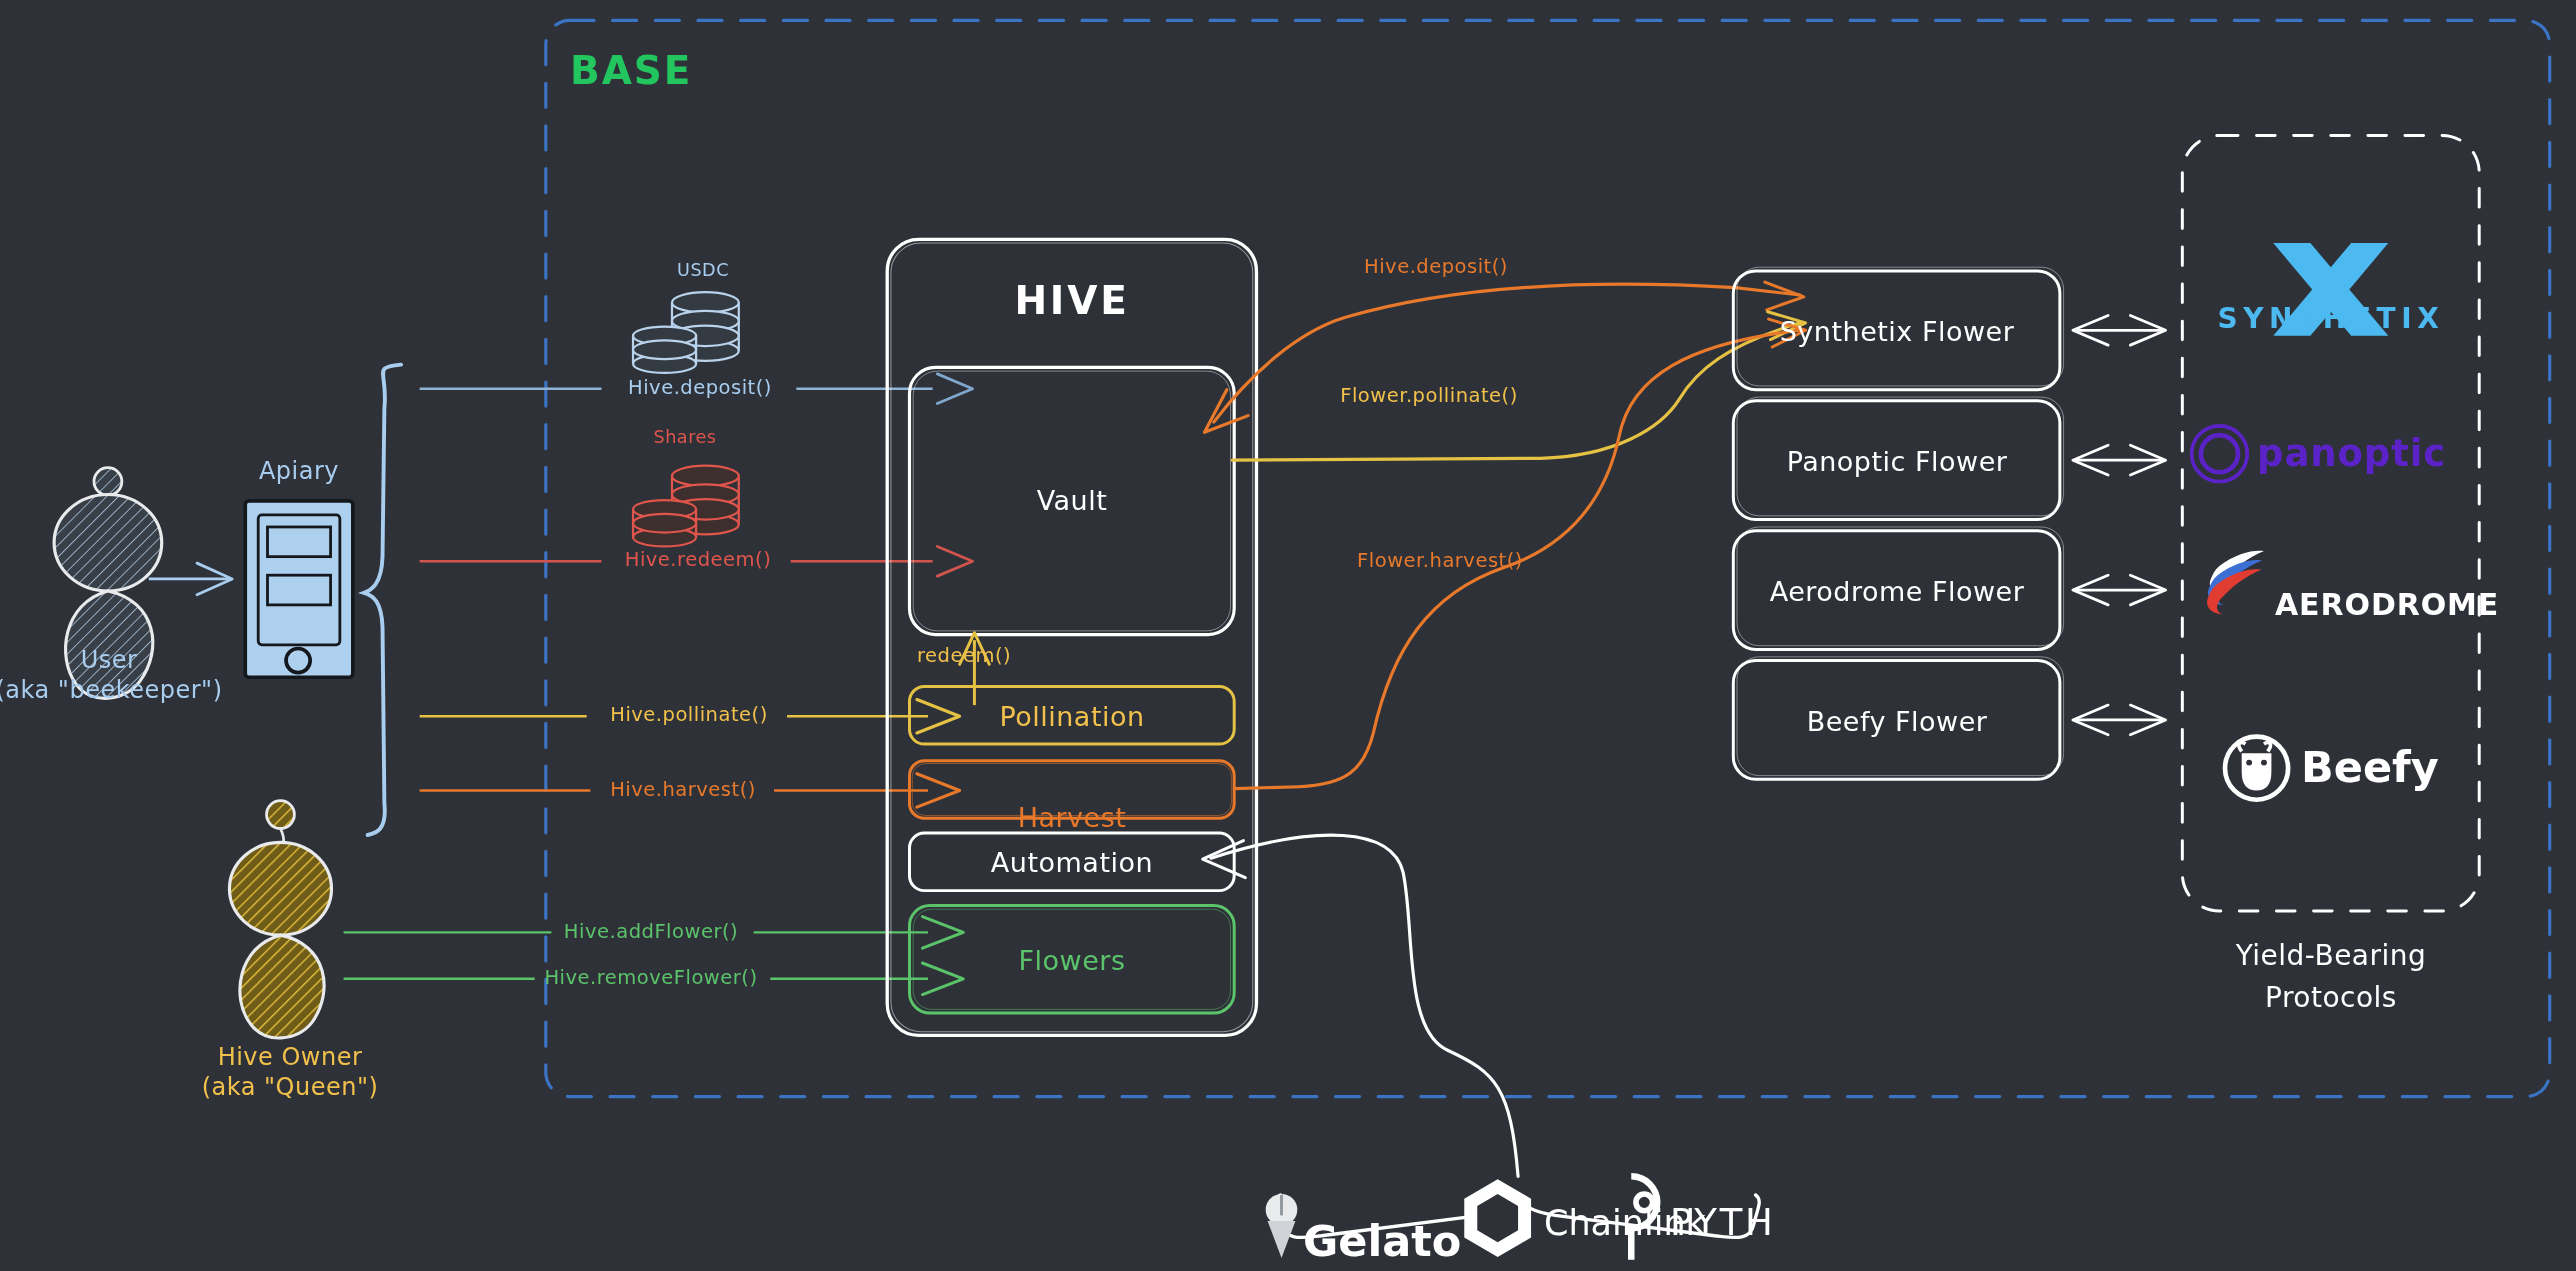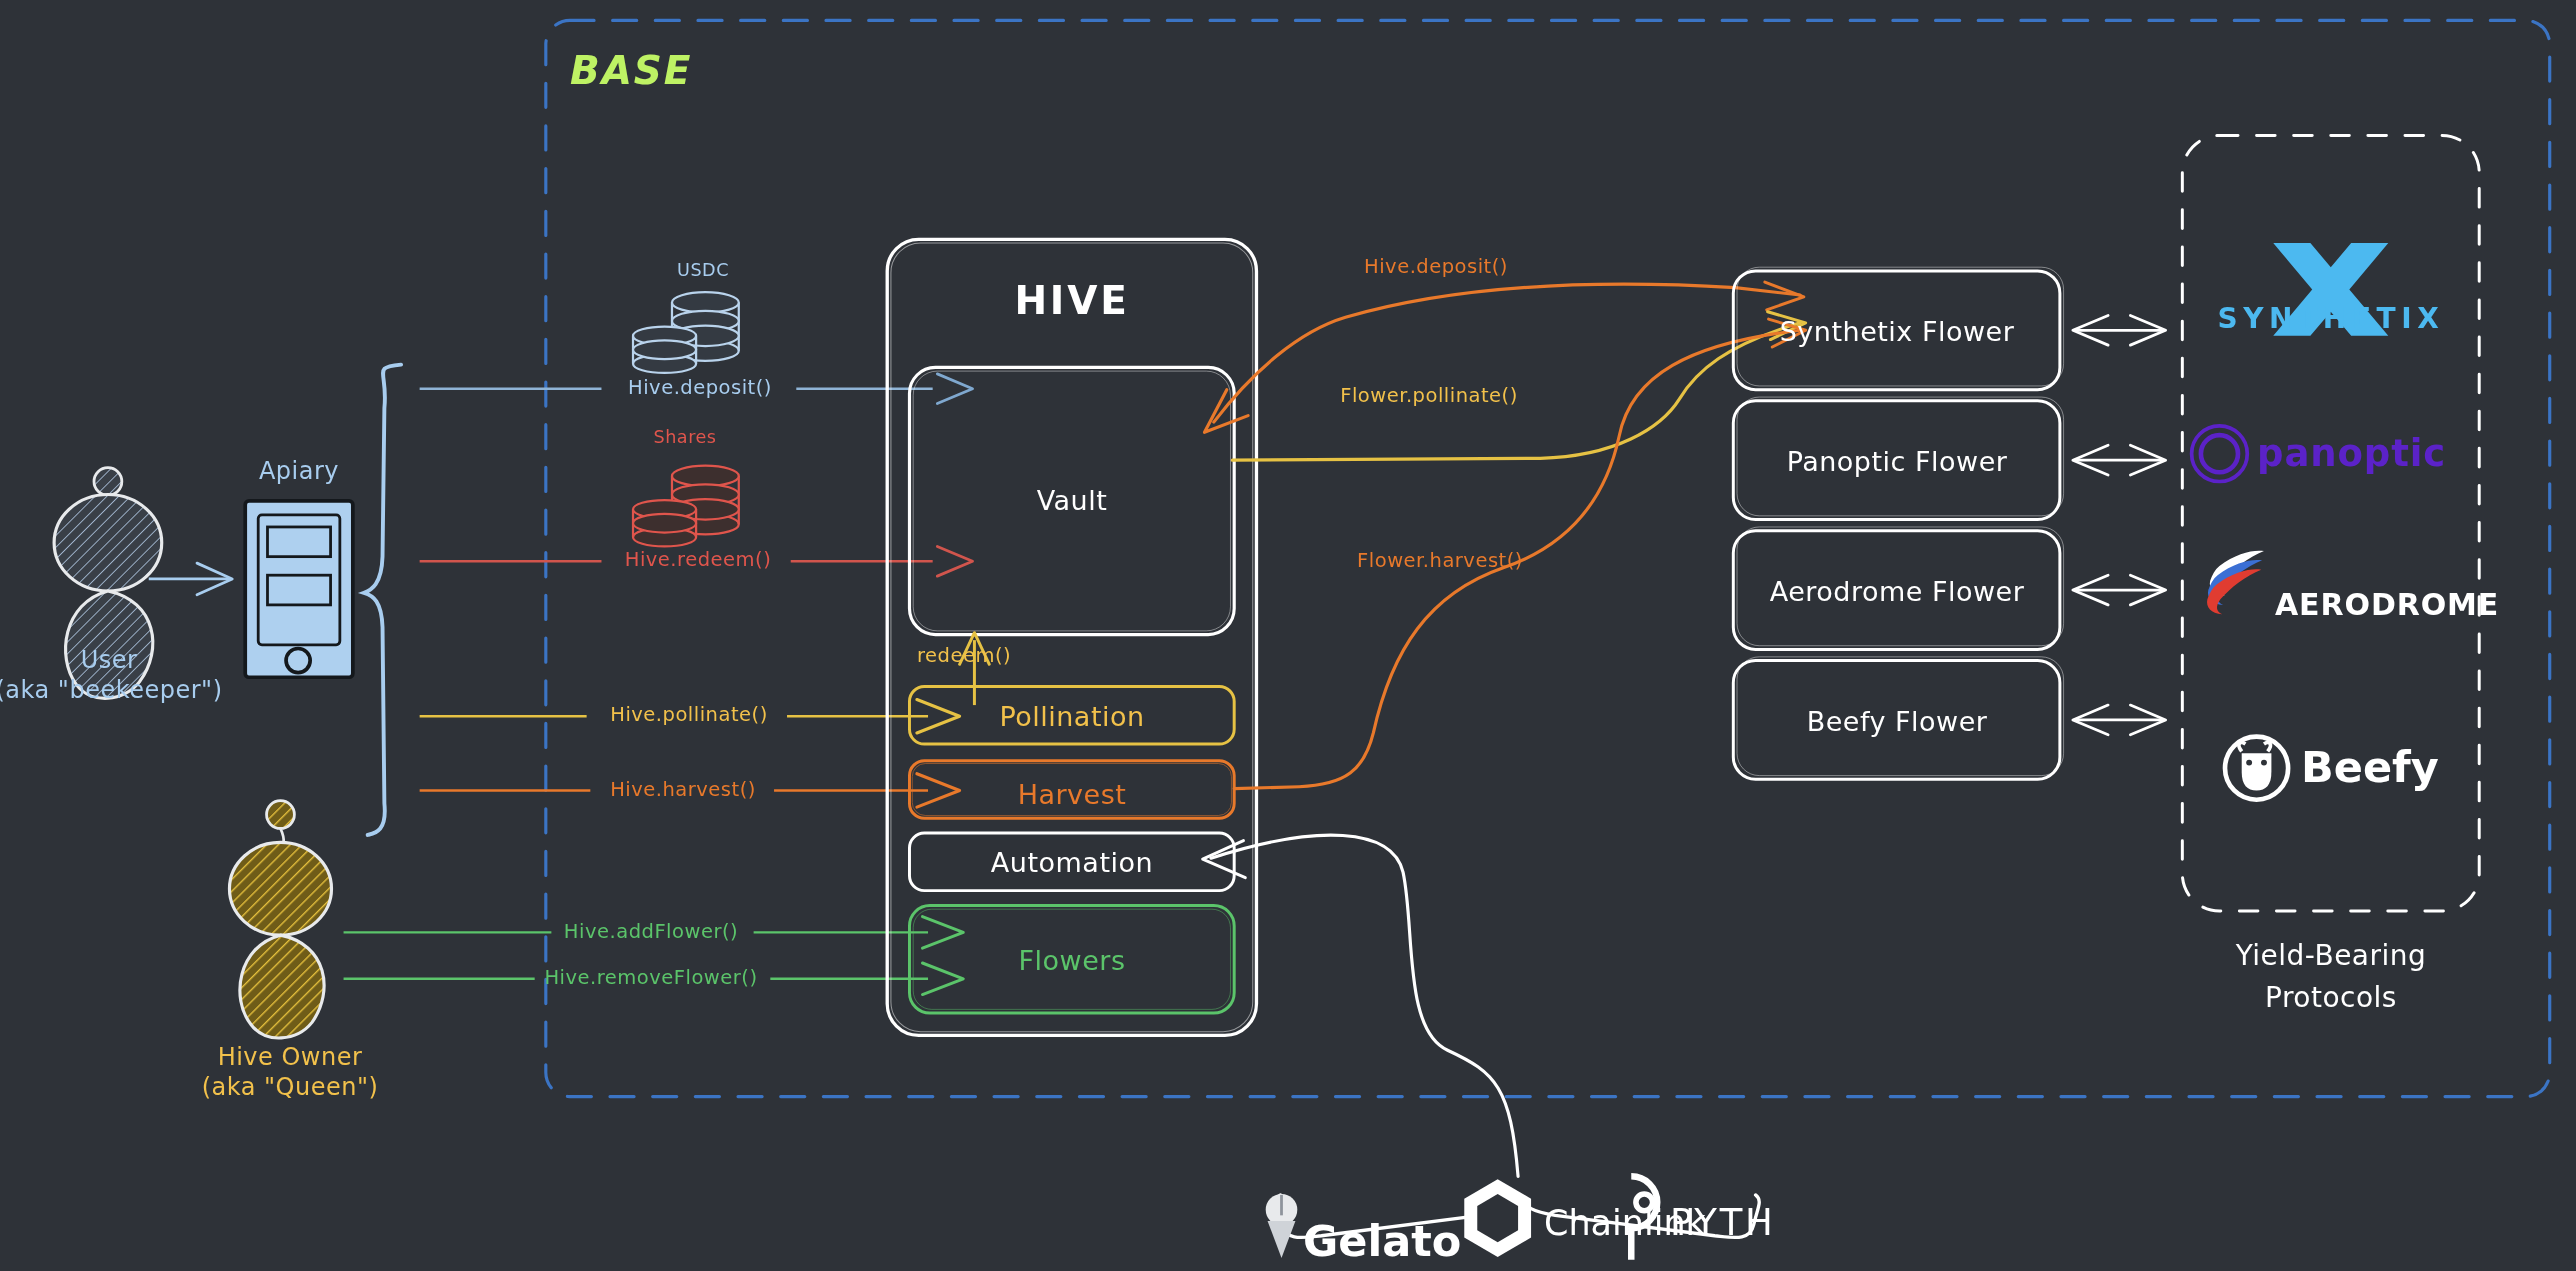--- a/index.html
+++ b/index.html
@@ -9,21 +9,21 @@
     font-family:"DejaVu Sans","Liberation Sans",sans-serif;
   }
   #stage{position:absolute;inset:0;width:2576px;height:1271px;}
   svg.layer{position:absolute;left:0;top:0;width:2576px;height:1271px;pointer-events:none;}
   .lbl{position:absolute;white-space:nowrap;line-height:1.18;
        font-family:"DejaVu Sans","Liberation Sans",sans-serif;}
   .ctr{transform:translateX(-50%);text-align:center;}
   .hand{font-style:normal;letter-spacing:0.5px;}
   .white{color:#ffffff;}
   .blue{color:#a8cdef;}
-  .baseblue{color:#bef264;font-style:italic;}
+  .baseblue{color:#22c55e;}
   .red{color:#e0554c;}
   .yellow{color:#f2c14b;}
   .orange{color:#e8792b;}
   .green{color:#5bc46a;}
   .fn{font-size:19.5px;}
   .boxlbl{font-size:27px;}
   .tiny{font-size:17.6px;}
   .logo-txt{font-weight:bold;}
 </style>
 </head>
@@ -302,21 +302,21 @@
   <div class="lbl hand blue ctr fn" style="left:700px;top:376px;">Hive.deposit()</div>
   <div class="lbl hand red ctr fn" style="left:698px;top:548px;">Hive.redeem()</div>
   <div class="lbl hand yellow ctr fn" style="left:689px;top:703px;">Hive.pollinate()</div>
   <div class="lbl hand orange ctr fn" style="left:683px;top:778px;">Hive.harvest()</div>
   <div class="lbl hand green ctr fn" style="left:651px;top:920px;">Hive.addFlower()</div>
   <div class="lbl hand green ctr fn" style="left:651px;top:966px;">Hive.removeFlower()</div>
 
   <div class="lbl hand white ctr" style="left:1072px;top:278px;font-size:39px;font-weight:bold;letter-spacing:2.8px;">HIVE</div>
   <div class="lbl hand white ctr boxlbl" style="left:1072px;top:485px;">Vault</div>
   <div class="lbl hand yellow ctr boxlbl" style="left:1072px;top:701px;">Pollination</div>
-  <div class="lbl hand orange ctr boxlbl" style="left:1072px;top:779px;">Harvest</div>
+  <div class="lbl hand orange ctr boxlbl" style="left:1072px;top:802px;">Harvest</div>
   <div class="lbl hand white ctr boxlbl" style="left:1072px;top:847px;">Automation</div>
   <div class="lbl hand green ctr boxlbl" style="left:1072px;top:945px;">Flowers</div>
 
   <div class="lbl hand yellow fn" style="left:917px;top:644px;">redeem()</div>
 
   <div class="lbl hand orange ctr fn" style="left:1436px;top:255px;">Hive.deposit()</div>
   <div class="lbl hand yellow ctr fn" style="left:1429px;top:384px;">Flower.pollinate()</div>
   <div class="lbl hand orange ctr fn" style="left:1440px;top:549px;">Flower.harvest()</div>
 
   <div class="lbl hand white ctr boxlbl" style="left:1897px;top:316px;">Synthetix Flower</div>

